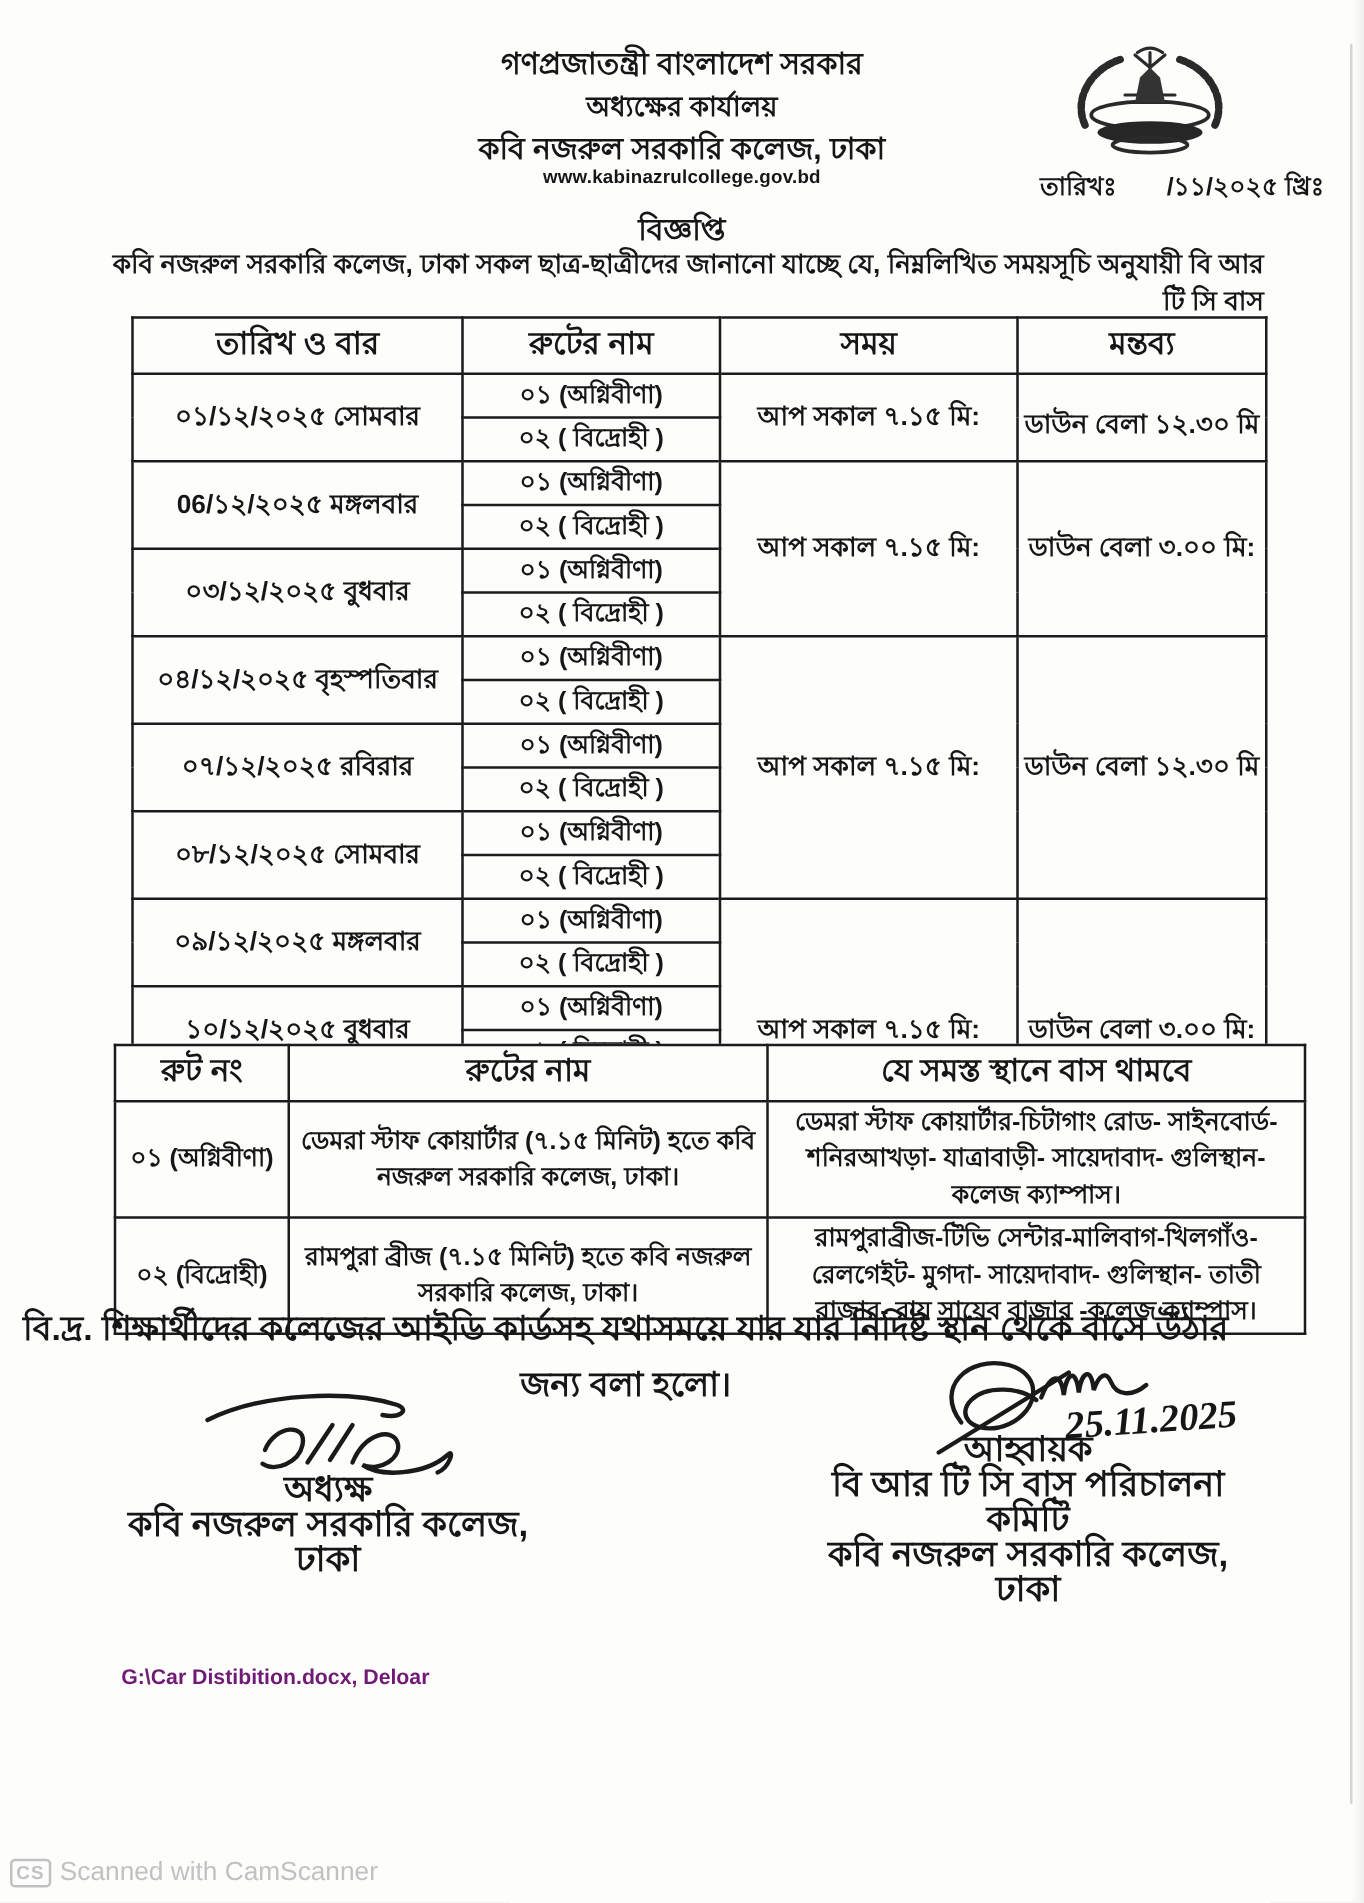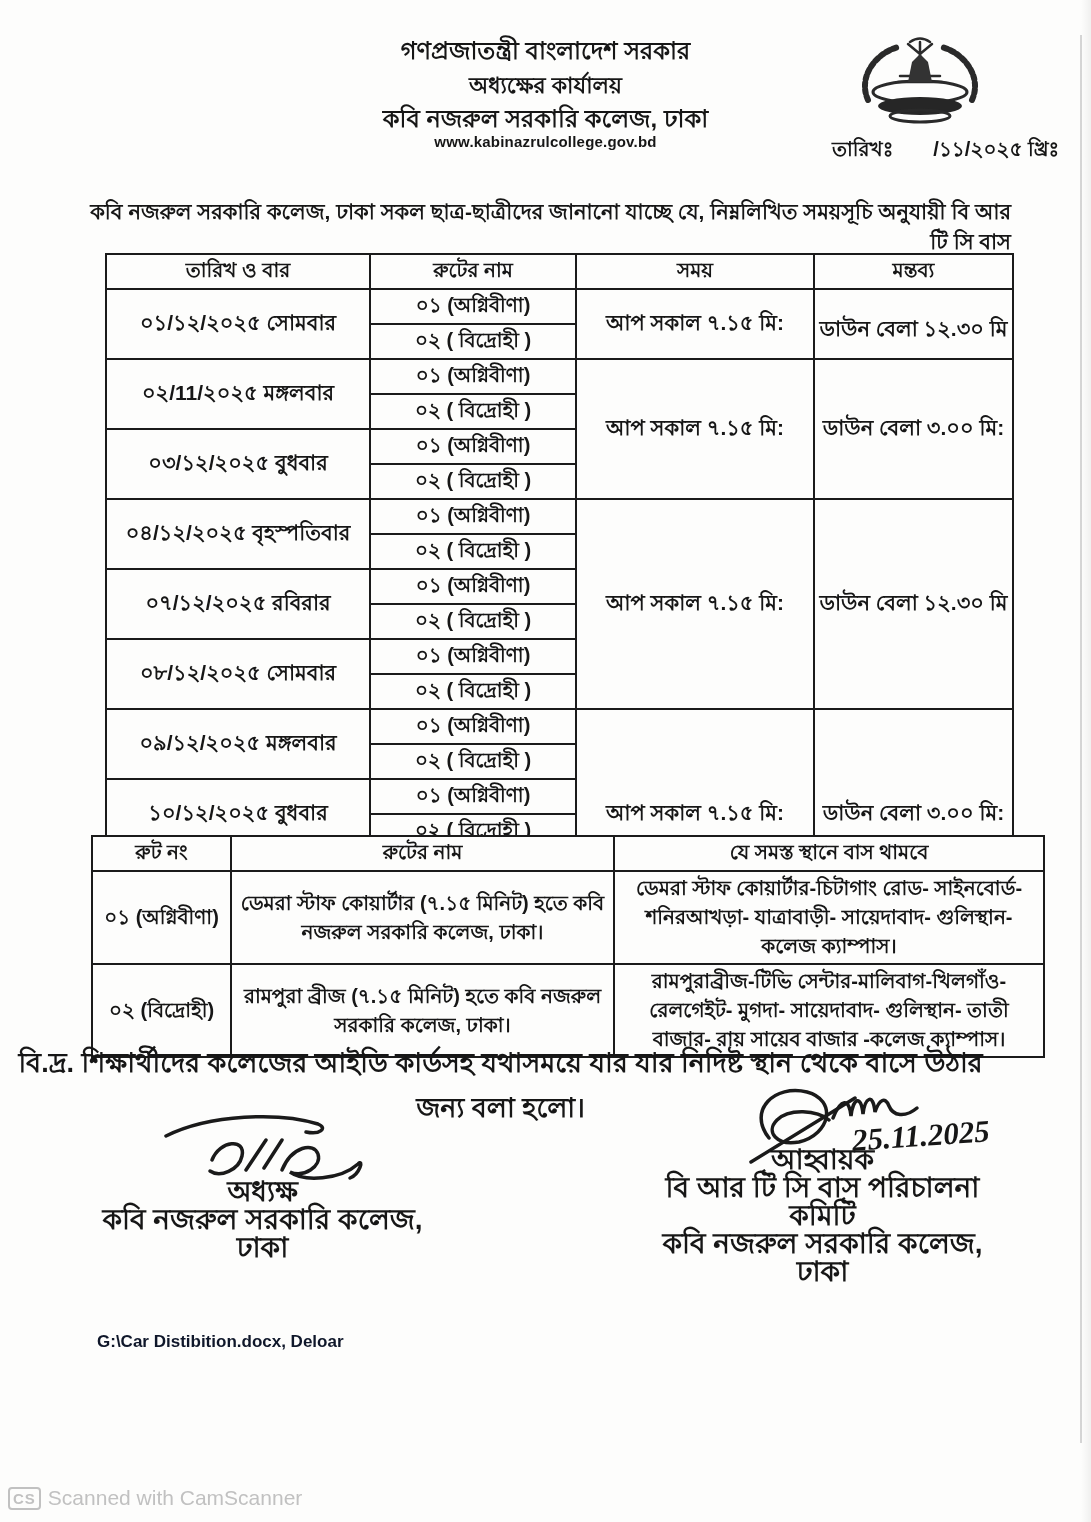--- a/index.html
+++ b/index.html
@@ -18,21 +18,21 @@
   .date-line{position:absolute;top:134px;left:832px;font-size:20px;font-weight:700;white-space:nowrap;}
   .date-line .val{margin-left:40px;}
   .logo{position:absolute;left:852px;top:34px;}
   
   .intro{position:absolute;top:197px;left:80px;right:80px;text-align:right;
          font-size:21px;font-weight:600;line-height:1.45;}
   
   table{border-collapse:collapse;table-layout:fixed;position:absolute;background:#fdfdfc;}
   th,td{border:2px solid #1b1b1b;text-align:center;vertical-align:middle;padding:0 4px;
         overflow:hidden;}
-  th{font-size:20px;font-weight:700;margin-left:33px;}
+  th{font-size:25px;font-weight:700;margin-left:33px;}
   .t1{left:105px;top:253px;width:907px;}
   .t1 th{height:26px;}
   .t1 td{height:27px;font-size:20px;font-weight:600;}
   .t1 .c-date{font-size:21px;border-radius:17px;}
   .t1 .c-time,.t1 .c-remark{font-size:21px;font-weight:700;border-radius:23px;}
   .t1 .c-remark.low{vertical-align:bottom;padding-bottom:10px;}
   .t2{left:91px;top:835px;width:952px;}
   .t2 th{height:31px;}
   .t2 td{height:79px;font-size:20px;font-weight:600;line-height:1.45;padding:2px 8px;}
   
@@ -41,39 +41,40 @@
   
   .sig-block{position:absolute;text-align:center;font-weight:700;font-size:28px;line-height:28px;}
   .sig-left{left:80px;top:1178px;width:365px;}
   .sig-right{left:640px;top:1146px;width:365px;}
   .scribble{position:absolute;}
   .scr-left{left:150px;top:1108px;}
   .scr-right{left:735px;top:1076px;}
   .hand-date{position:absolute;left:852px;top:1118px;font-family:"Liberation Serif","DejaVu Serif",serif;
              font-style:italic;font-weight:700;font-size:31px;transform:rotate(-4deg);white-space:nowrap;}
   
-  .file-path{position:absolute;left:97px;top:1332px;font-size:17px;font-weight:700;color:#0f172a;}
+  .file-path{position:absolute;left:97px;top:1332px;font-size:17px;font-weight:700;color:#701a75;}
   .camscanner{position:absolute;left:8px;top:1486px;display:flex;align-items:center;gap:7px;
               color:#c1c1c1;font-size:21px;}
   .cs-badge{border:2px solid #c1c1c1;border-radius:4px;padding:0 3px;font-size:15px;
             font-weight:700;line-height:19px;letter-spacing:1px;}
   .scan-edge{position:absolute;left:1080px;top:35px;width:2px;height:1408px;
              background:rgba(130,130,130,.32);}
   .scan-shade{position:absolute;right:0;top:0;bottom:0;width:10px;
               background:linear-gradient(to right,rgba(0,0,0,0),rgba(0,0,0,.05));}
 </style>
 </head>
 <body>
 
 <div class="page">
 
   <div class="hdr hdr-1">গণপ্রজাতন্ত্রী বাংলাদেশ সরকার</div>
   <div class="hdr hdr-2">অধ্যক্ষের কার্যালয়</div>
   <div class="hdr hdr-3">কবি নজরুল সরকারি কলেজ, ঢাকা</div>
   <div class="hdr hdr-web">www.kabinazrulcollege.gov.bd</div>
+  <div class="hdr notice-title">বিজ্ঞপ্তি</div>
 
   <svg class="logo" width="136" height="94" viewBox="0 0 136 94">
     <g fill="none" stroke="#2a2a2a" stroke-linecap="round">
       <path d="M16,66 C6,44 22,20 46,13" stroke-width="6" stroke-dasharray="4 3"></path>
       <path d="M120,66 C130,44 114,20 90,13" stroke-width="6" stroke-dasharray="4 3"></path>
       <path d="M58,8 Q68,1 78,8" stroke-width="2.5"></path>
       <path d="M68,22 L68,8 M68,20 L56,10 M68,20 L80,10" stroke-width="2.5"></path>
       <ellipse cx="68" cy="58" rx="47" ry="11" stroke-width="3"></ellipse>
       <path d="M46,48 L90,48 M48,42 L88,42" stroke-width="2.5"></path>
     </g>
@@ -110,21 +111,21 @@
         <tr>
           <td class="c-date" rowspan="2">০১/১২/২০২৫ সোমবার</td>
           <td>০১ (অগ্নিবীণা)</td>
           <td class="c-time" rowspan="2">আপ সকাল ৭.১৫ মি:</td>
           <td class="c-remark low" rowspan="2">ডাউন বেলা ১২.৩০ মি</td>
         </tr>
         <tr>
           <td>০২ ( বিদ্রোহী )</td>
         </tr>
         <tr>
-          <td class="c-date" rowspan="2">০২/11/২০২৫ মঙ্গলবার</td>
+          <td class="c-date" rowspan="2">06/১২/২০২৫ মঙ্গলবার</td>
           <td>০১ (অগ্নিবীণা)</td>
           <td class="c-time" rowspan="4">আপ সকাল ৭.১৫ মি:</td>
           <td class="c-remark" rowspan="4">ডাউন বেলা ৩.০০ মি:</td>
         </tr>
         <tr>
           <td>০২ ( বিদ্রোহী )</td>
         </tr>
         <tr>
           <td class="c-date" rowspan="2">০৩/১২/২০২৫ বুধবার</td>
           <td>০১ (অগ্নিবীণা)</td>

